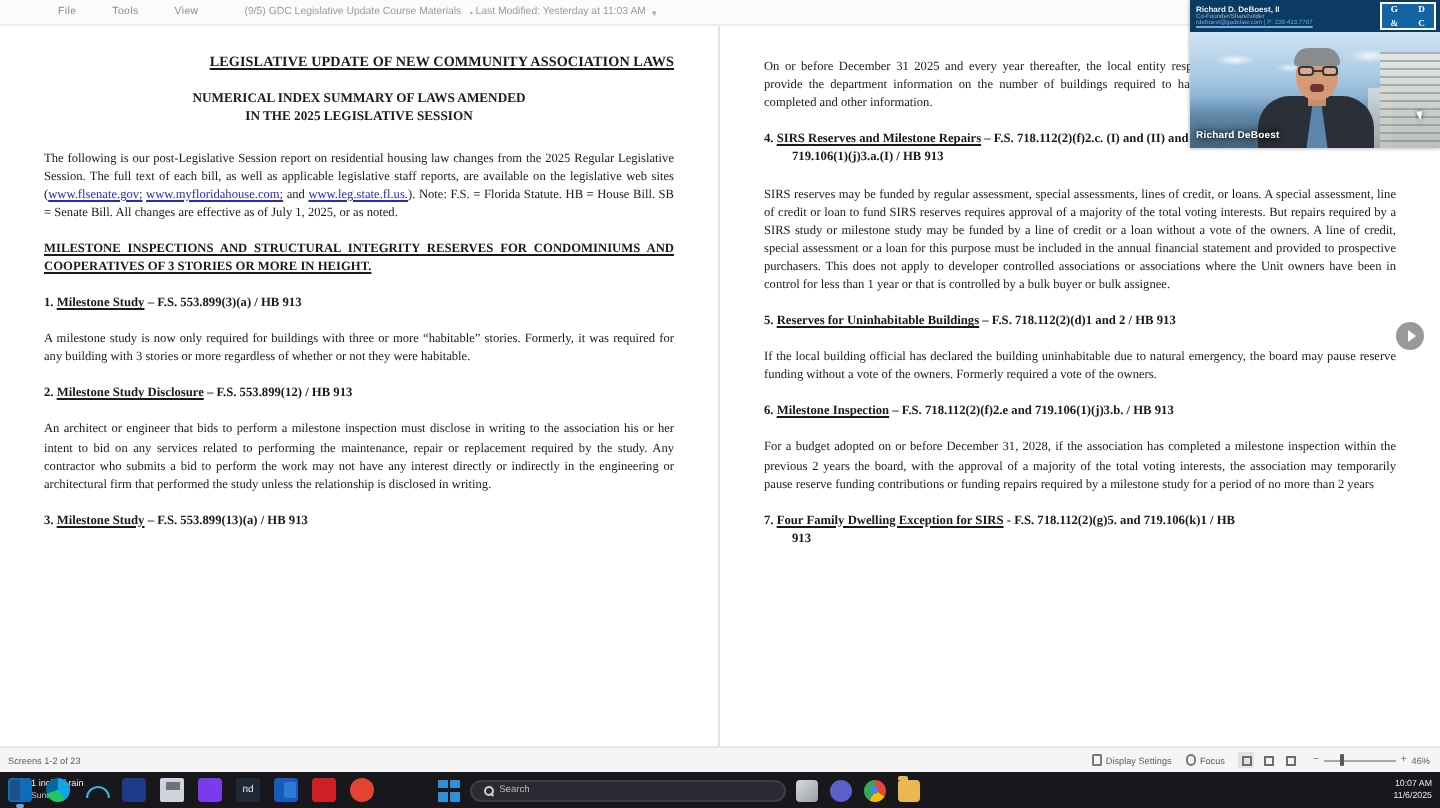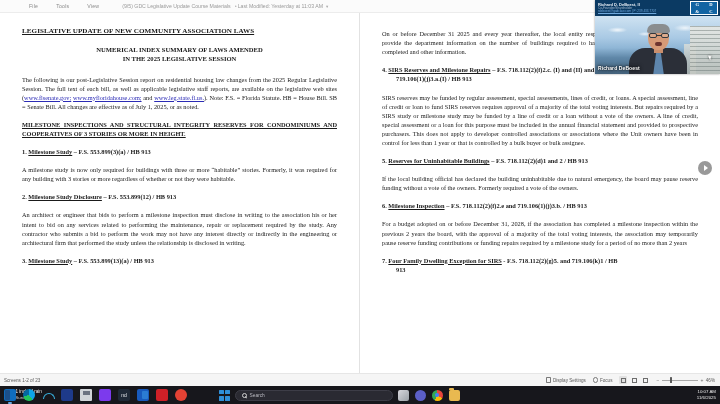--- a/index.html
+++ b/index.html
@@ -31,21 +31,21 @@
     width: 360px; height: 362px; background: #ffffff;
     box-shadow: 0 0 0 1px #e2e2e2;
     padding: 14px 22px 6px 22px;
     font-family: "Liberation Serif", serif;
     color: #1a1a1a;
     position: relative;
   }
   .page.left { border-right: 1px solid #d8d8d8; }
 
   .doc-h1 {
-    text-align: left; font-weight: bold; font-size: 7.1px;
+    text-align: right; font-weight: bold; font-size: 7.1px;
     letter-spacing: .05px; text-decoration: underline;
     margin-bottom: 9px; line-height: 1.2;
   }
   .doc-h2 {
     text-align: center; font-weight: bold; font-size: 6.6px;
     line-height: 1.38; margin-bottom: 12px;
   }
   .doc-p {
     font-size: 6.3px; line-height: 1.44; text-align: justify;
     margin-bottom: 9px;

